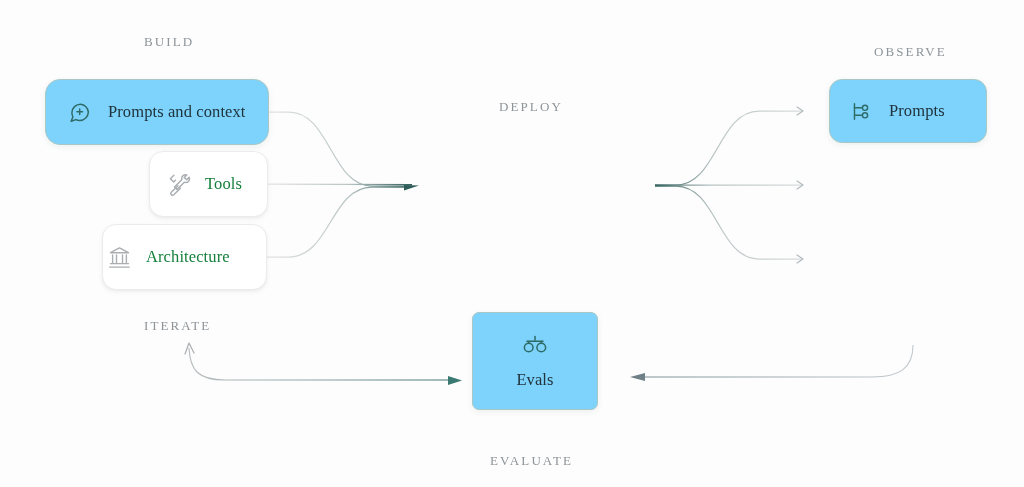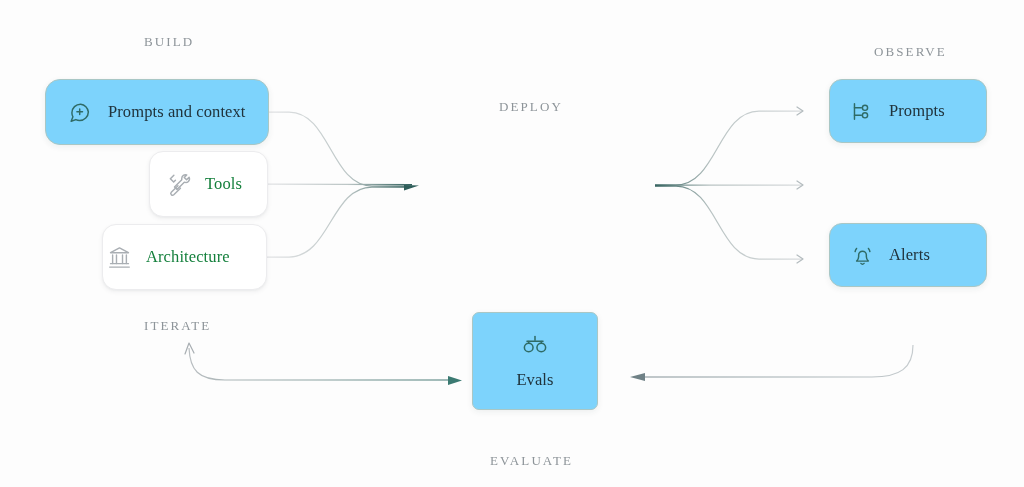--- a/index.html
+++ b/index.html
@@ -234,31 +234,20 @@
         <path d="M4.3 4.6v14.8"></path>
         <path d="M4.3 8.4h6.6M4.3 15.6h6.6"></path>
         <circle cx="14.4" cy="8.4" r="2.5"></circle>
         <circle cx="14.4" cy="15.6" r="2.5"></circle>
       </svg>
     </span>
     <span class="label">Prompts</span>
   </div>
 
 
-  <div class="card accent observe" id="card-alerts">
-    <span class="ico">
-      <svg width="25" height="25" viewBox="0 0 24 24" fill="none" stroke="#2f6b66" stroke-width="1.4" stroke-linecap="round" stroke-linejoin="round">
-        <path d="M6.4 17.4h11.2c-1.2-1.2-1.9-2.1-1.9-4.2v-1.6a3.7 3.7 0 0 0-3.7-3.7 3.7 3.7 0 0 0-3.7 3.7v1.6c0 2.1-.7 3-1.9 4.2z"></path>
-        <path d="M10.5 19.6c.4.5.9.8 1.5.8s1.1-.3 1.5-.8"></path>
-        <path d="M4.9 8.2a6 6 0 0 1 1.4-3"></path>
-        <path d="M19.1 8.2a6 6 0 0 0-1.4-3"></path>
-      </svg>
-    </span>
-    <span class="label">Alerts</span>
-  </div>
 
   <div class="card accent" id="card-evals">
     <span class="ico">
       <svg width="26" height="26" viewBox="0 0 24 24" fill="none" stroke="#2f6b66" stroke-width="1.4" stroke-linecap="round" stroke-linejoin="round">
         <path d="M12 3.3v3.4"></path>
         <path d="M4.6 7.7h14.8"></path>
         <circle cx="6.2" cy="13.4" r="4"></circle>
         <circle cx="17.8" cy="13.4" r="4"></circle>
         <path d="M6.2 9.4V7.9M17.8 9.4V7.9"></path>
       </svg>

